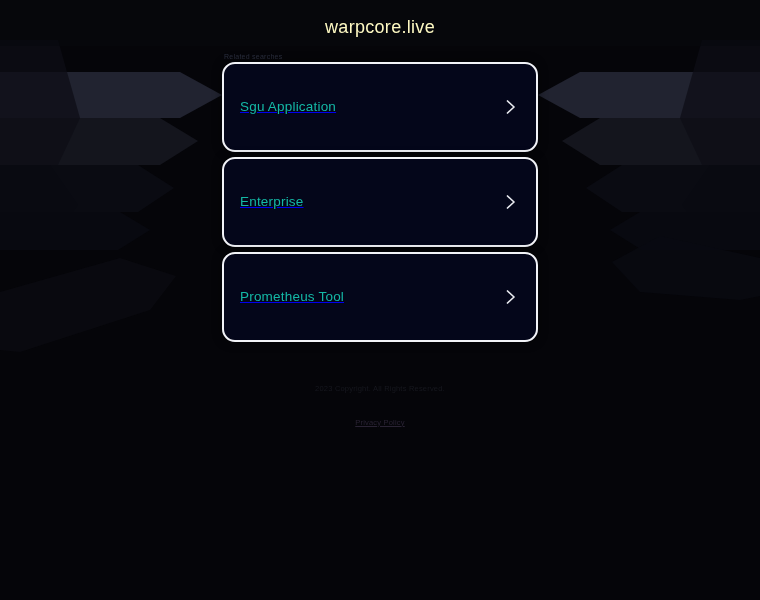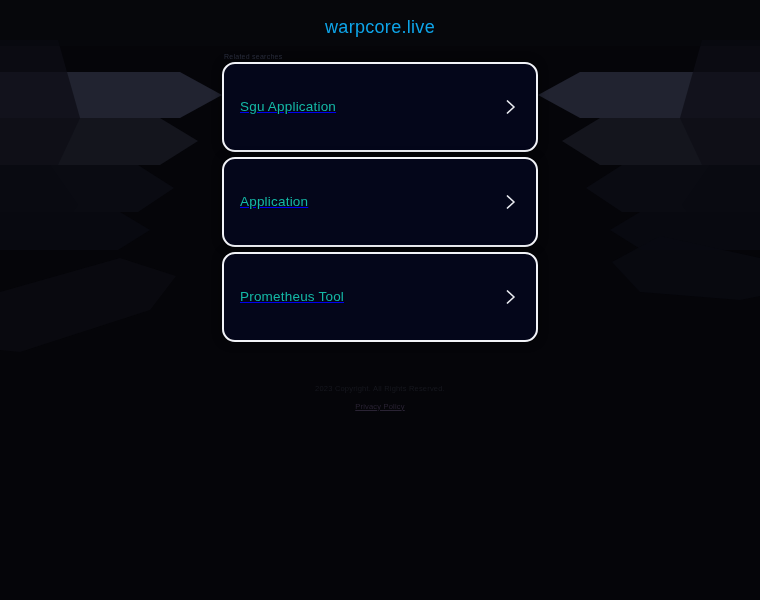--- a/index.html
+++ b/index.html
@@ -35,21 +35,21 @@
   }
 
   #site-title {
     position: absolute;
     top: 17px;
     left: 0;
     width: 760px;
     text-align: center;
     font-size: 18px;
     letter-spacing: .3px;
-    color: #0ea5e9;
+    color: #fef9c3;
     font-weight: 400;
   }
 
   #related-label {
     position: absolute;
     top: 53px;
     left: 224px;
     font-size: 7px;
     color: #2c3040;
     letter-spacing: .25px;
@@ -102,21 +102,21 @@
 
   #copyright {
     font-size: 7.5px;
     color: #17181f;
     letter-spacing: .2px;
     line-height: 1.4;
   }
 
   #privacy-policy {
     display: inline-block;
-    margin-top: 7px;
+    margin-top: 23px;
     font-size: 7.5px;
     color: #2a2334;
     text-decoration: underline;
     letter-spacing: .2px;
   }
 </style>
 </head>
 <body>
 
 <svg id="bg-decor" viewBox="0 0 760 600" preserveAspectRatio="none">
@@ -158,21 +158,21 @@
   <a id="card-0" class="card" href="#">
     <span class="card-label">Sgu Application</span>
     <span class="chevron">
       <svg width="14" height="20" viewBox="0 0 14 20">
         <polyline points="3.5,4 10,10 3.5,16" fill="none" stroke="#e9eaf0" stroke-width="1.7" stroke-linecap="round" stroke-linejoin="round"></polyline>
       </svg>
     </span>
   </a>
 
   <a id="card-1" class="card" href="#">
-    <span class="card-label">Application</span>
+    <span class="card-label">Enterprise</span>
     <span class="chevron">
       <svg width="14" height="20" viewBox="0 0 14 20">
         <polyline points="3.5,4 10,10 3.5,16" fill="none" stroke="#e9eaf0" stroke-width="1.7" stroke-linecap="round" stroke-linejoin="round"></polyline>
       </svg>
     </span>
   </a>
 
   <a id="card-2" class="card" href="#">
     <span class="card-label">Prometheus Tool</span>
     <span class="chevron">

